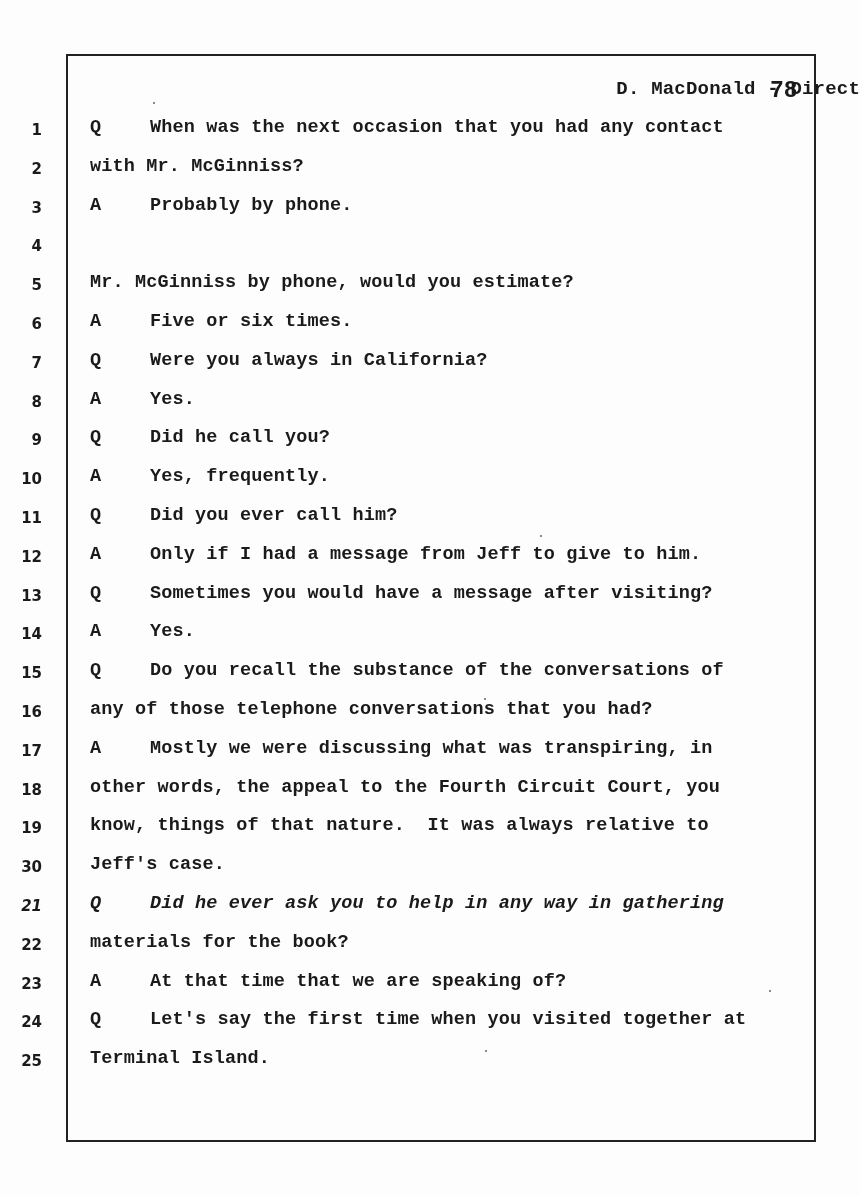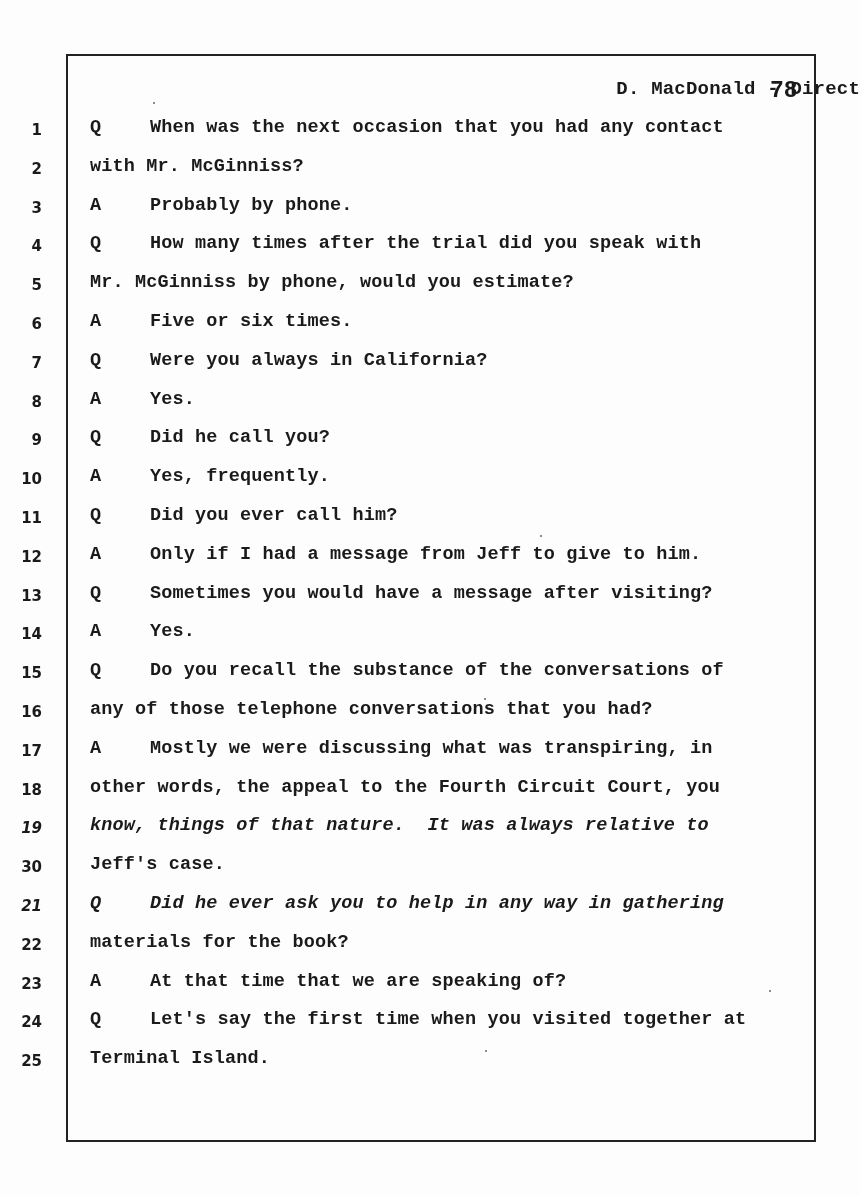--- a/index.html
+++ b/index.html
@@ -35,21 +35,20 @@
     <div class="line" style="top: 155.8px;">
       <span class="line-number">2</span>
       <span class="line-text"><span>with Mr. McGinniss?</span></span>
     </div>
     <div class="line" style="top: 194.6px;">
       <span class="line-number">3</span>
       <span class="line-text"><span class="speaker">A</span><span>Probably by phone.</span></span>
     </div>
     <div class="line" style="top: 233.4px;">
       <span class="line-number">4</span>
-      <span class="line-text"><span class="speaker">Q</span><span>How many times after the trial did you speak with</span></span>
     </div>
     <div class="line" style="top: 272.2px;">
       <span class="line-number">5</span>
       <span class="line-text"><span>Mr. McGinniss by phone, would you estimate?</span></span>
     </div>
     <div class="line" style="top: 311px;">
       <span class="line-number">6</span>
       <span class="line-text"><span class="speaker">A</span><span>Five or six times.</span></span>
     </div>
     <div class="line" style="top: 349.8px;">
@@ -93,21 +92,21 @@
       <span class="line-text"><span>any of those telephone conversations that you had?</span></span>
     </div>
     <div class="line" style="top: 737.8px;">
       <span class="line-number">17</span>
       <span class="line-text"><span class="speaker">A</span><span>Mostly we were discussing what was transpiring, in</span></span>
     </div>
     <div class="line" style="top: 776.6px;">
       <span class="line-number">18</span>
       <span class="line-text"><span>other words, the appeal to the Fourth Circuit Court, you</span></span>
     </div>
-    <div class="line" style="top: 815.4px; font-style: italic;">
+    <div class="line" style="top: 815.4px;">
       <span class="line-number">19</span>
       <span class="line-text"><span>know, things of that nature.  It was always relative to</span></span>
     </div>
     <div class="line" style="top: 854.2px;">
       <span class="line-number">30</span>
       <span class="line-text"><span>Jeff's case.</span></span>
     </div>
     <div class="line" style="top: 893px; font-style: italic;">
       <span class="line-number">21</span>
       <span class="line-text"><span class="speaker">Q</span><span>Did he ever ask you to help in any way in gathering</span></span>

